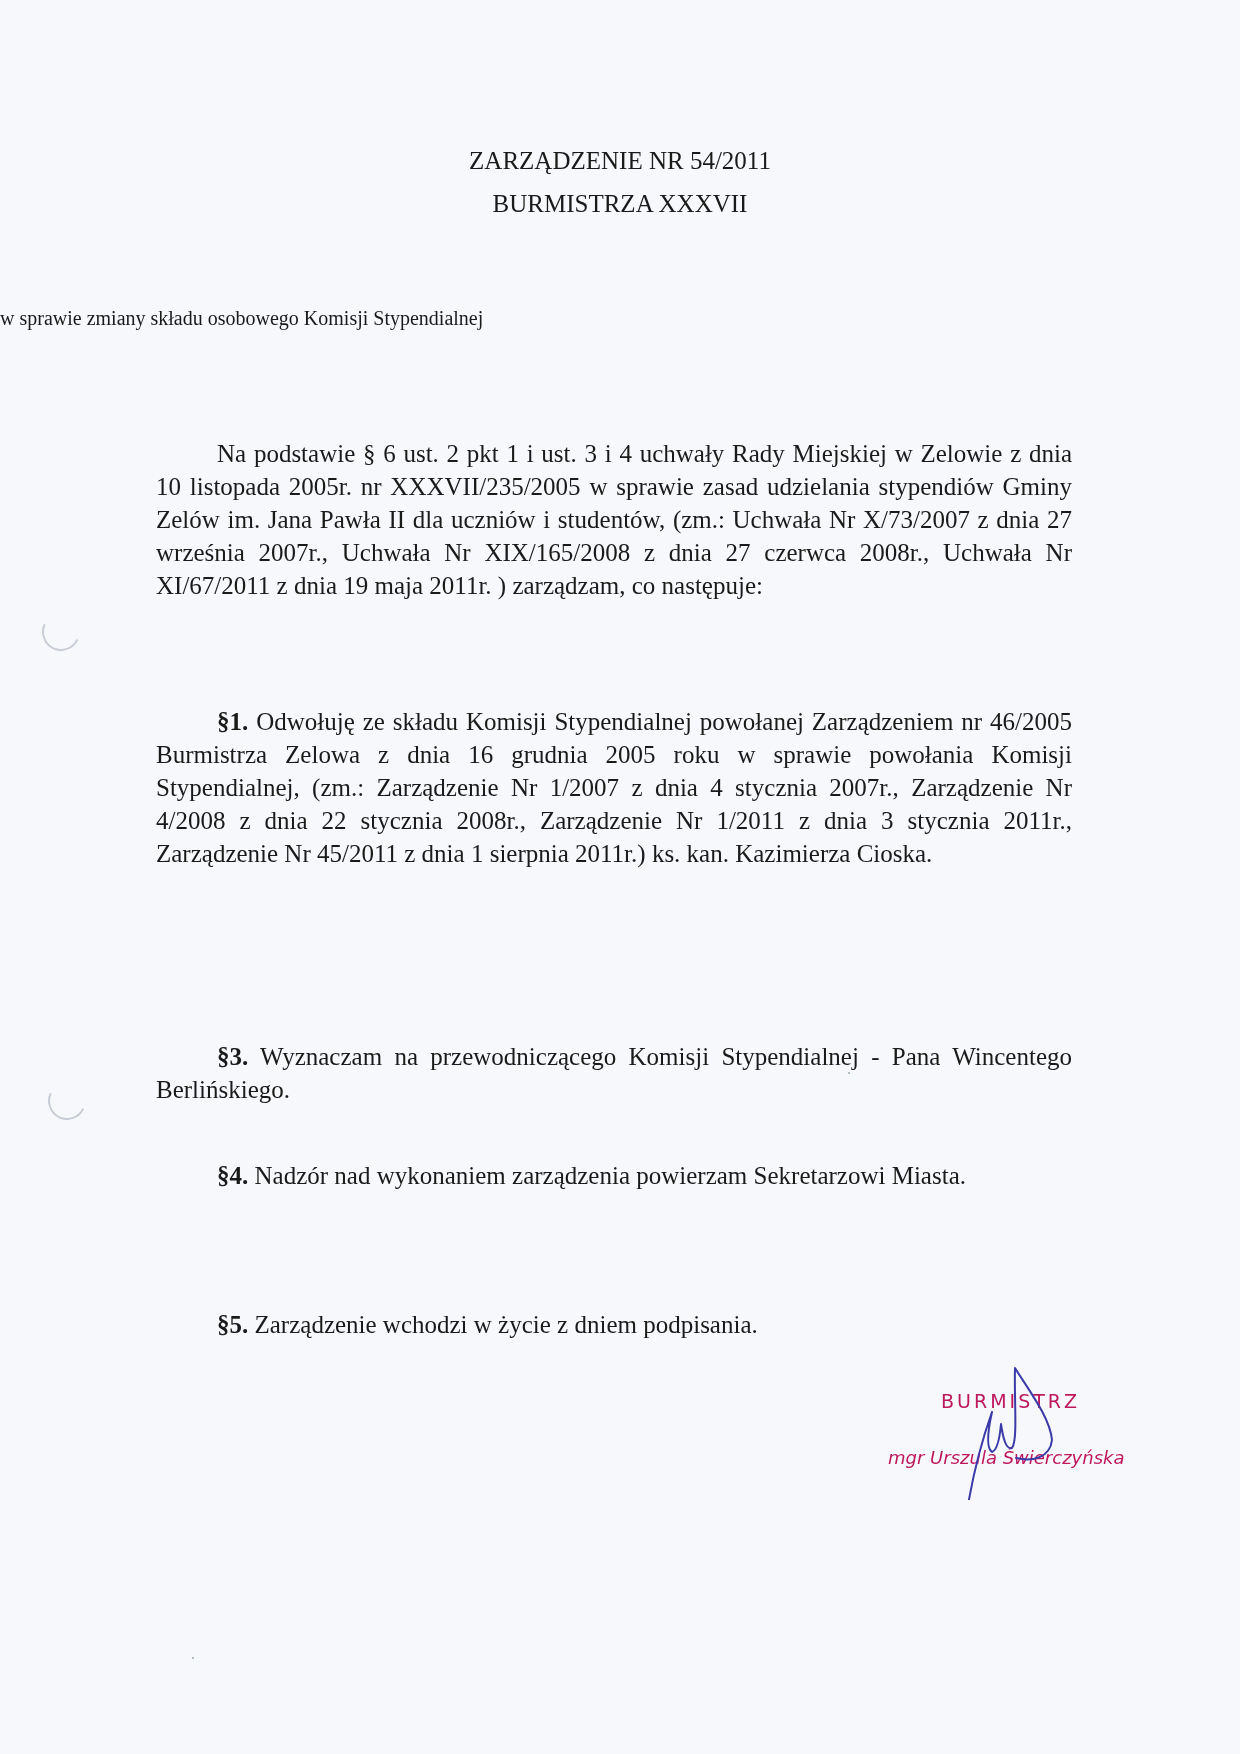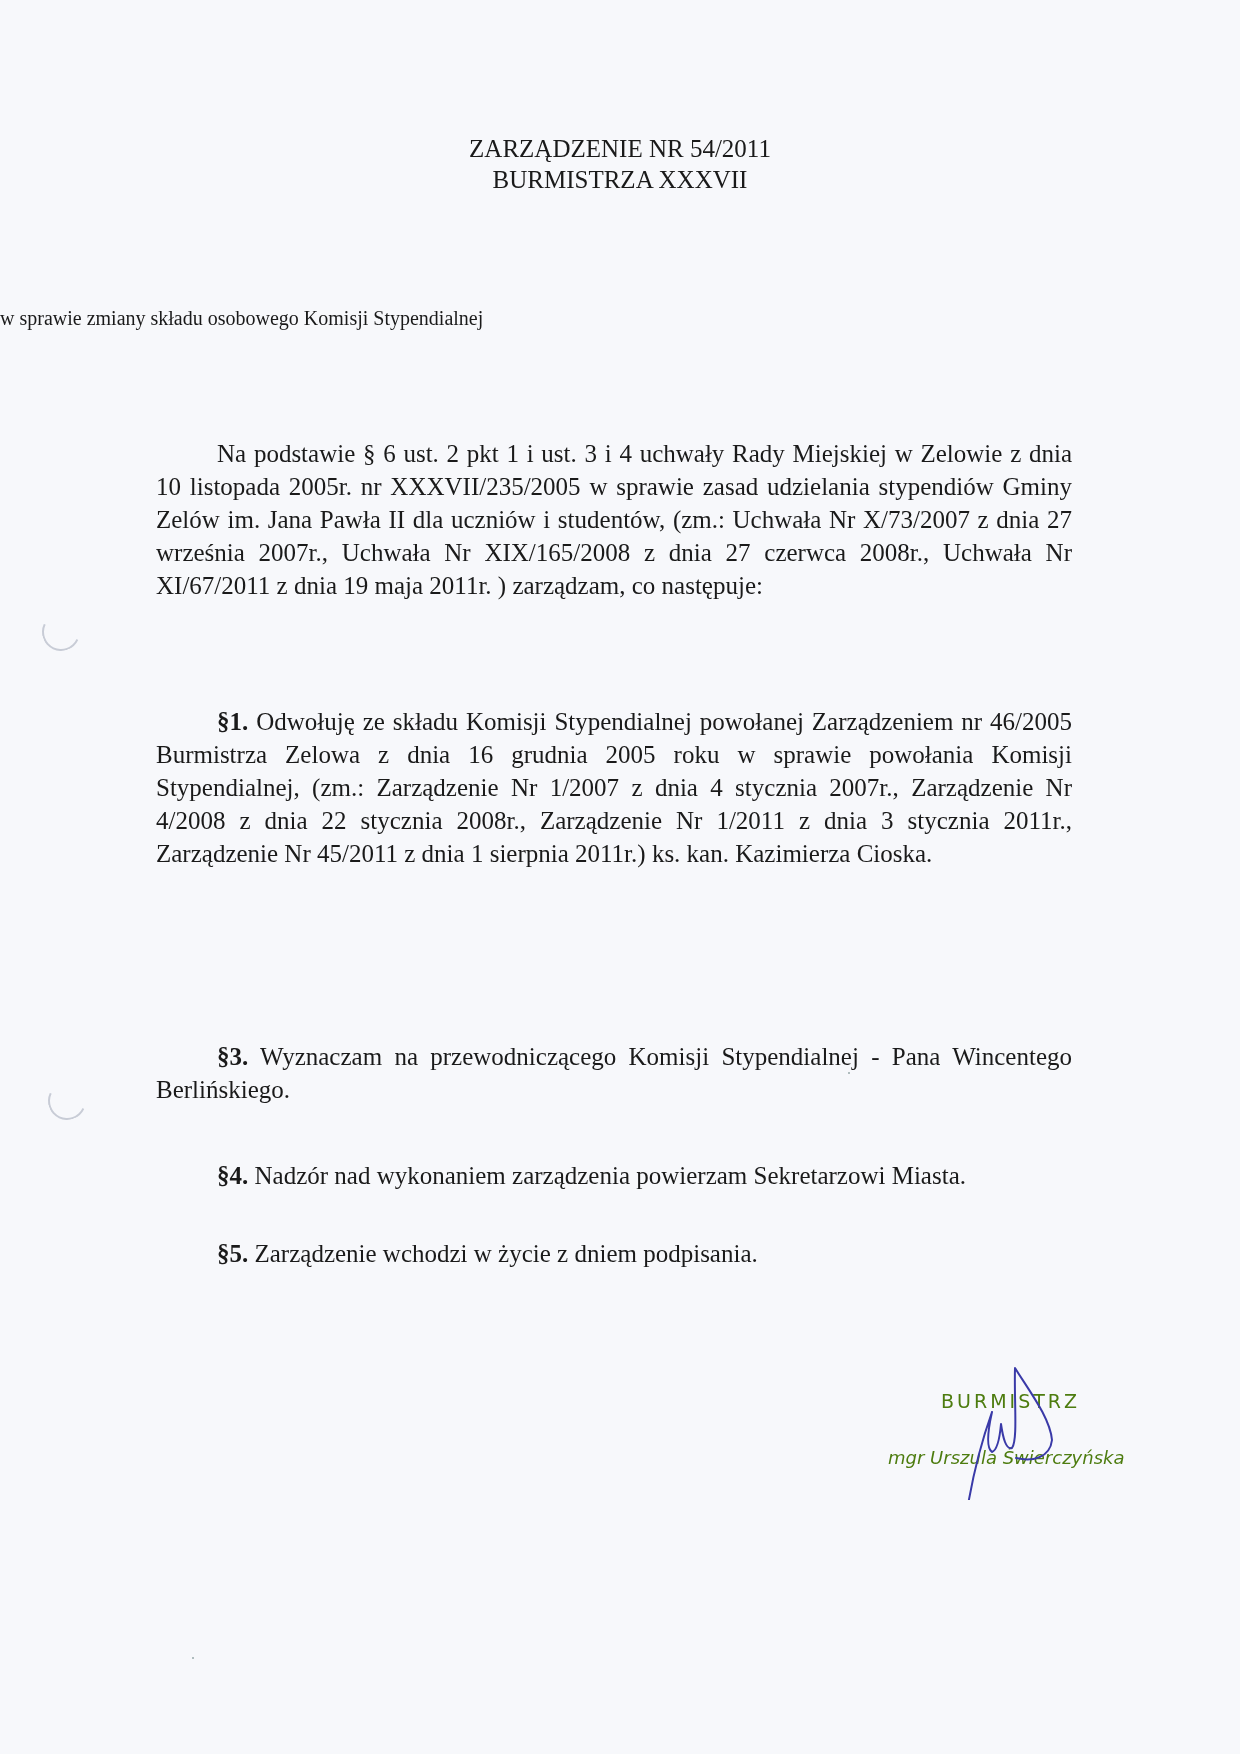--- a/index.html
+++ b/index.html
@@ -10,48 +10,48 @@
       position: relative;
       overflow: hidden;
       font-family: "Liberation Serif", "DejaVu Serif", serif;
       color: #1a1a1a;
     }
     .page { position: absolute; left: 0; top: 0; width: 1240px; height: 1754px; }
     .header {
       position: absolute; left: 0; top: 133px; width: 1240px;
       text-align: center; font-size: 25px; line-height: 31px;
     }
-    .header div { margin: 0; }
+    .header div { margin: 12px; }
     .subject {
       position: absolute; left: 0; top: 303px; width: 1040px;
       text-align: left; font-size: 20px; line-height: 31px;
     }
     .body-text {
       position: absolute; left: 156px; width: 916px;
       font-size: 25px; line-height: 33px; text-align: justify;
       text-align-last: left;
     }
     .body-text .indent { display: inline-block; width: 61px; }
     .para-num { font-weight: bold; }
     #intro { top: 437px; }
     #p1 { top: 705px; }
     #p2 { top: 911px; }
     #p3 { top: 1040px; }
     #p4 { top: 1138px; margin-top: 21px; }
-    #p5 { top: 1237px; }
+    #p5 { top: 1308px; }
     .hole {
       position: absolute; width: 34px; height: 34px; border-radius: 50%;
       border: 2px solid transparent; border-bottom-color: #c8ccd6; border-left-color: #c8ccd6;
       transform: rotate(-20deg);
     }
     #hole1 { left: 42px; top: 613px; }
     #hole2 { left: 48px; top: 1082px; }
     .stamp {
       position: absolute; left: 900px; top: 1390px; width: 240px; height: 120px;
-      color: #4d7c0f; font-family: "DejaVu Sans", "Liberation Sans", sans-serif;
+      color: #be185d; font-family: "DejaVu Sans", "Liberation Sans", sans-serif;
     }
     .stamp-title {
       position: absolute; left: 41px; top: 0; font-size: 19px; letter-spacing: 3px;
     }
     .stamp-name {
       position: absolute; left: -12px; top: 57px; font-size: 18px; font-style: italic; white-space: nowrap;
     }
     .signature { position: absolute; left: 900px; top: 1340px; width: 260px; height: 160px; }
     .speck { position: absolute; width: 2px; height: 2px; background: #9aa; border-radius: 50%; }
   </style>

